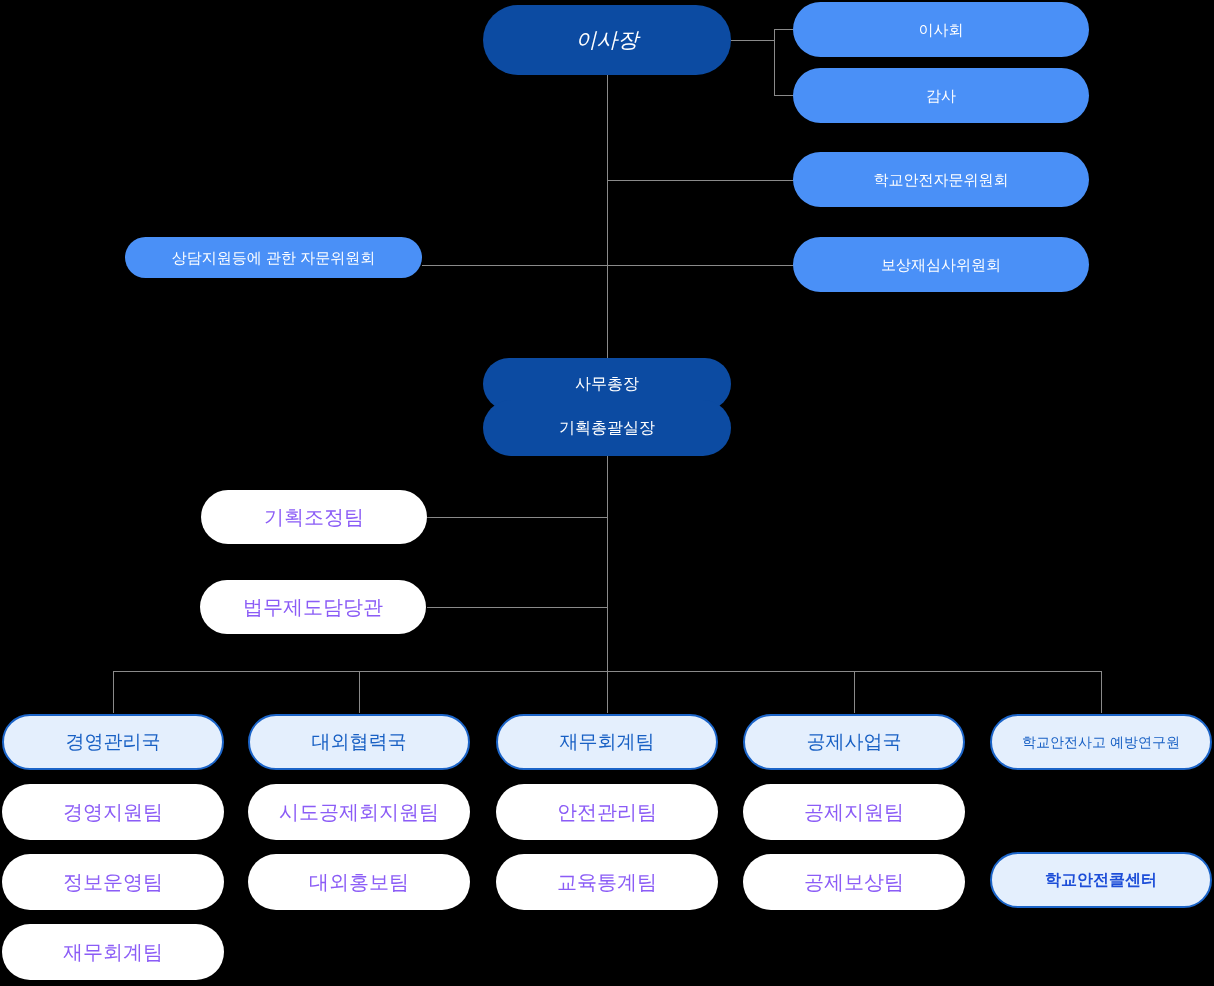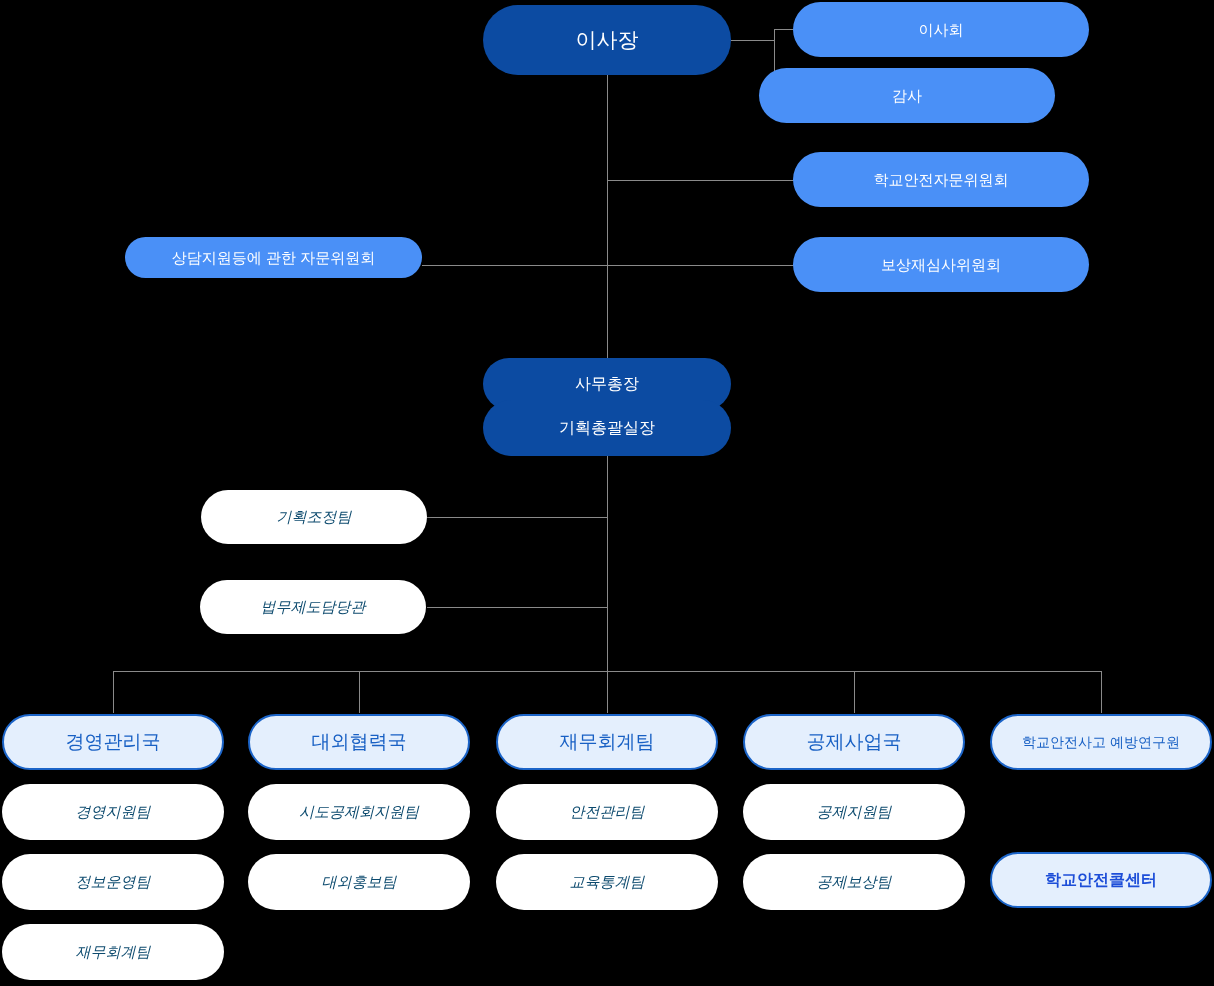--- a/index.html
+++ b/index.html
@@ -69,24 +69,23 @@
   .node.pale.tight { font-size: 14px; }
   .node.pale.accent {
     color: #1d4ed8;
     font-weight: bold;
     font-size: 16px;
   }
 
   
   .node.white {
     background: #ffffff;
-    color: #0c4a6e;
-    font-size: 15px;
+    color: #8b5cf6;
+    font-size: 20px;
     box-shadow: 0 3px 5px rgba(0,0,0,0.5);
-    font-style: italic;
   }
 </style>
 </head>
 <body>
 
 <div id="chart-root">
 
   <div class="line h" style="left:731px; top:40px; width:44px;"></div>
   <div class="line v" style="left:774px; top:29px; height:67px;"></div>
   <div class="line h" style="left:774px; top:29px; width:20px;"></div>
@@ -101,24 +100,24 @@
   <div class="line h" style="left:427px; top:517px; width:181px;"></div>
   <div class="line h" style="left:427px; top:607px; width:181px;"></div>
 
   <div class="line h" style="left:113px; top:671px; width:989px;"></div>
   <div class="line v" style="left:113px; top:671px; height:42px;"></div>
   <div class="line v" style="left:359px; top:671px; height:42px;"></div>
   <div class="line v" style="left:607px; top:671px; height:42px;"></div>
   <div class="line v" style="left:854px; top:671px; height:42px;"></div>
   <div class="line v" style="left:1101px; top:671px; height:42px;"></div>
 
-  <div class="node navy chief" style="left:483px; top:5px; width:248px; height:70px;">이사장</div>
+  <div class="node navy chief" style="left:483px; top:5px; width:248px; height:70px;font-style:italic;">이사장</div>
 
   <div class="node blue" style="left:793px; top:2px; width:296px; height:55px;">이사회</div>
-  <div class="node blue" style="left:759px; top:68px; width:296px; height:55px;">감사</div>
+  <div class="node blue" style="left:793px; top:68px; width:296px; height:55px;">감사</div>
 
   <div class="node blue" style="left:793px; top:152px; width:296px; height:55px;">학교안전자문위원회</div>
   <div class="node blue" style="left:793px; top:237px; width:296px; height:55px;">보상재심사위원회</div>
   <div class="node blue" style="left:125px; top:237px; width:297px; height:41px;">상담지원등에 관한 자문위원회</div>
 
   <div class="node navy" style="left:483px; top:310px; width:248px; height:52px;margin-top:48px;">사무총장</div>
   <div class="node navy" style="left:483px; top:400px; width:248px; height:56px;">기획총괄실장</div>
 
   <div class="node white" style="left:201px; top:490px; width:226px; height:54px;">기획조정팀</div>
   <div class="node white" style="left:200px; top:580px; width:226px; height:54px;">법무제도담당관</div>

